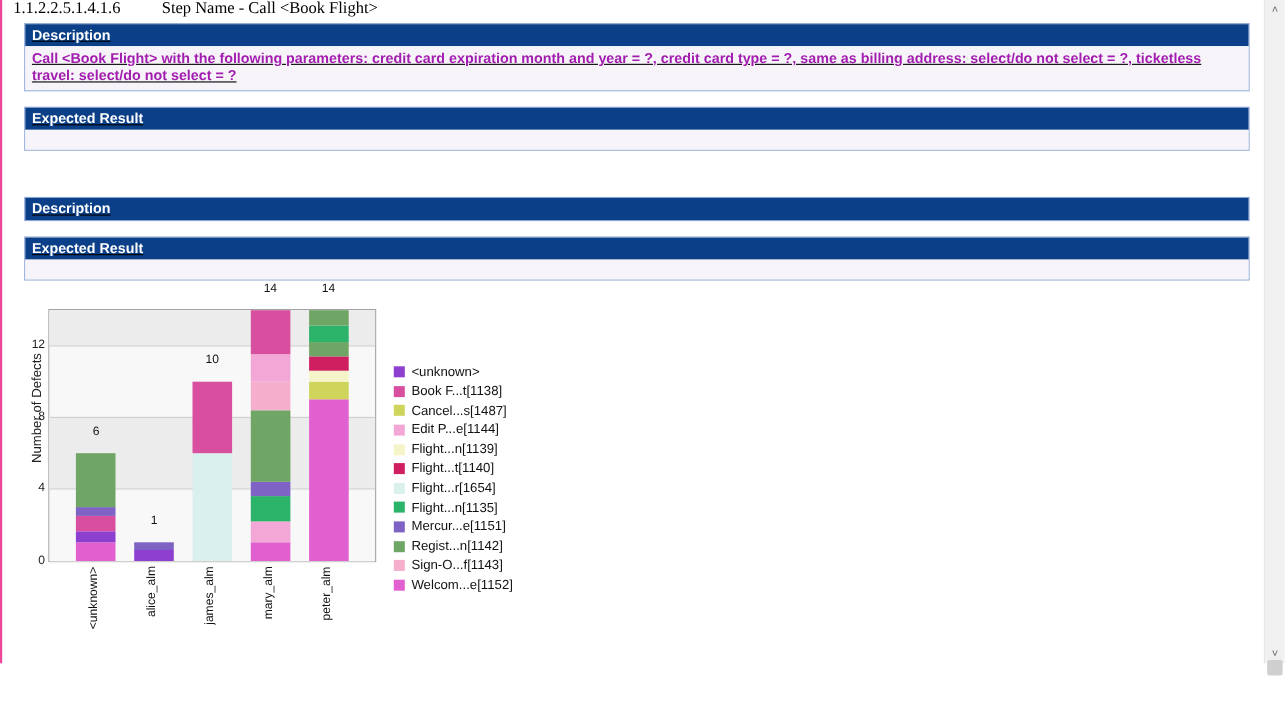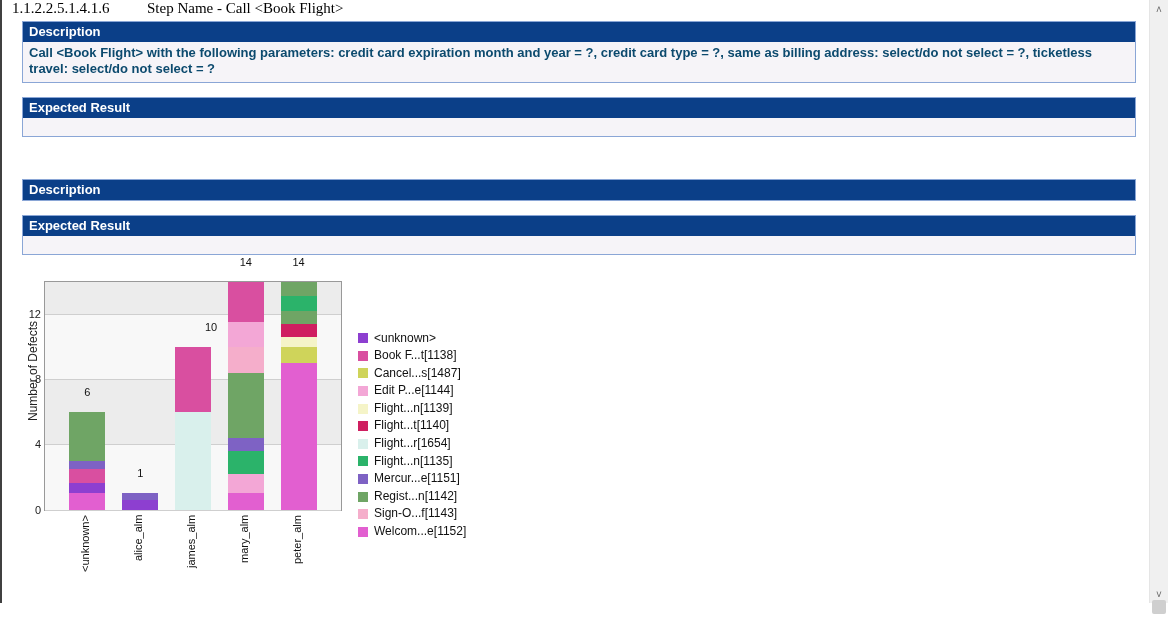--- a/index.html
+++ b/index.html
@@ -11,50 +11,51 @@
     font-size: 13px;
     color: #000;
     background: #fff;
     overflow: hidden;
   }
   .viewport {
     position: relative;
     width: 1168px;
     height: 603px;
     box-sizing: border-box;
-    border-left: 2px solid #404040;
+    border-left: 2px solid #ec4899;
   }
   .content {
     position: absolute;
     left: 2px;
     top: 0;
     right: 22px;
     bottom: 0;
     overflow: hidden;
   }
   .step-head {
     font-family: "Times New Roman", serif;
     font-size: 15px;
     margin: 0 0 4px 8px;
     white-space: pre;
   }
   .box {
     margin: 0 10px 0 18px;
     border: 1px solid #8aa6d6;
+    text-decoration: underline;
   }
   .bar {
     background: #0b3f88;
     color: #fff;
     font-weight: bold;
     font-size: 13px;
     padding: 2px 6px 3px 6px;
   }
   .body {
     background: #f6f4f8;
-    color: #0c4a6e;
+    color: #a21caf;
     font-weight: bold;
     font-size: 13px;
     padding: 3px 6px 4px 6px;
     min-height: 14px;
     line-height: 1.25;
   }
   .body.empty {
     min-height: 10px;
     padding: 4px 6px;
     font-weight: normal;
@@ -286,21 +287,21 @@
                 <div class="barlabel" style="left: 24.4px; bottom: 99.7143px;">6</div>
                 <div class="barcol" style="left: 77.2px;">
                   <div class="barseg" style="bottom: 0px; height: 9.77143px; background: rgb(141, 63, 208);"></div>
                   <div class="barseg" style="bottom: 9.77143px; height: 6.51429px; background: rgb(126, 98, 196);"></div>
                 </div>
                 <div class="barlabel" style="left: 77.2px; bottom: 18.2857px;">1</div>
                 <div class="barcol" style="left: 130px;">
                   <div class="barseg" style="bottom: 0px; height: 97.7143px; background: rgb(217, 240, 236);"></div>
                   <div class="barseg" style="bottom: 97.7143px; height: 65.1429px; background: rgb(217, 79, 160);"></div>
                 </div>
-                <div class="barlabel" style="left: 148px; bottom: 164.857px;">10</div>
+                <div class="barlabel" style="left: 130px; bottom: 164.857px;">10</div>
                 <div class="barcol" style="left: 182.8px;">
                   <div class="barseg" style="bottom: 0px; height: 16.2857px; background: rgb(226, 95, 208);"></div>
                   <div class="barseg" style="bottom: 16.2857px; height: 19.5429px; background: rgb(243, 167, 214);"></div>
                   <div class="barseg" style="bottom: 35.8286px; height: 22.8px; background: rgb(43, 179, 106);"></div>
                   <div class="barseg" style="bottom: 58.6286px; height: 13.0286px; background: rgb(126, 98, 196);"></div>
                   <div class="barseg" style="bottom: 71.6571px; height: 65.1429px; background: rgb(111, 165, 101);"></div>
                   <div class="barseg" style="bottom: 136.8px; height: 26.0571px; background: rgb(245, 174, 203);"></div>
                   <div class="barseg" style="bottom: 162.857px; height: 24.4286px; background: rgb(243, 167, 214);"></div>
                   <div class="barseg" style="bottom: 187.286px; height: 40.7143px; background: rgb(217, 79, 160);"></div>
                 </div>

